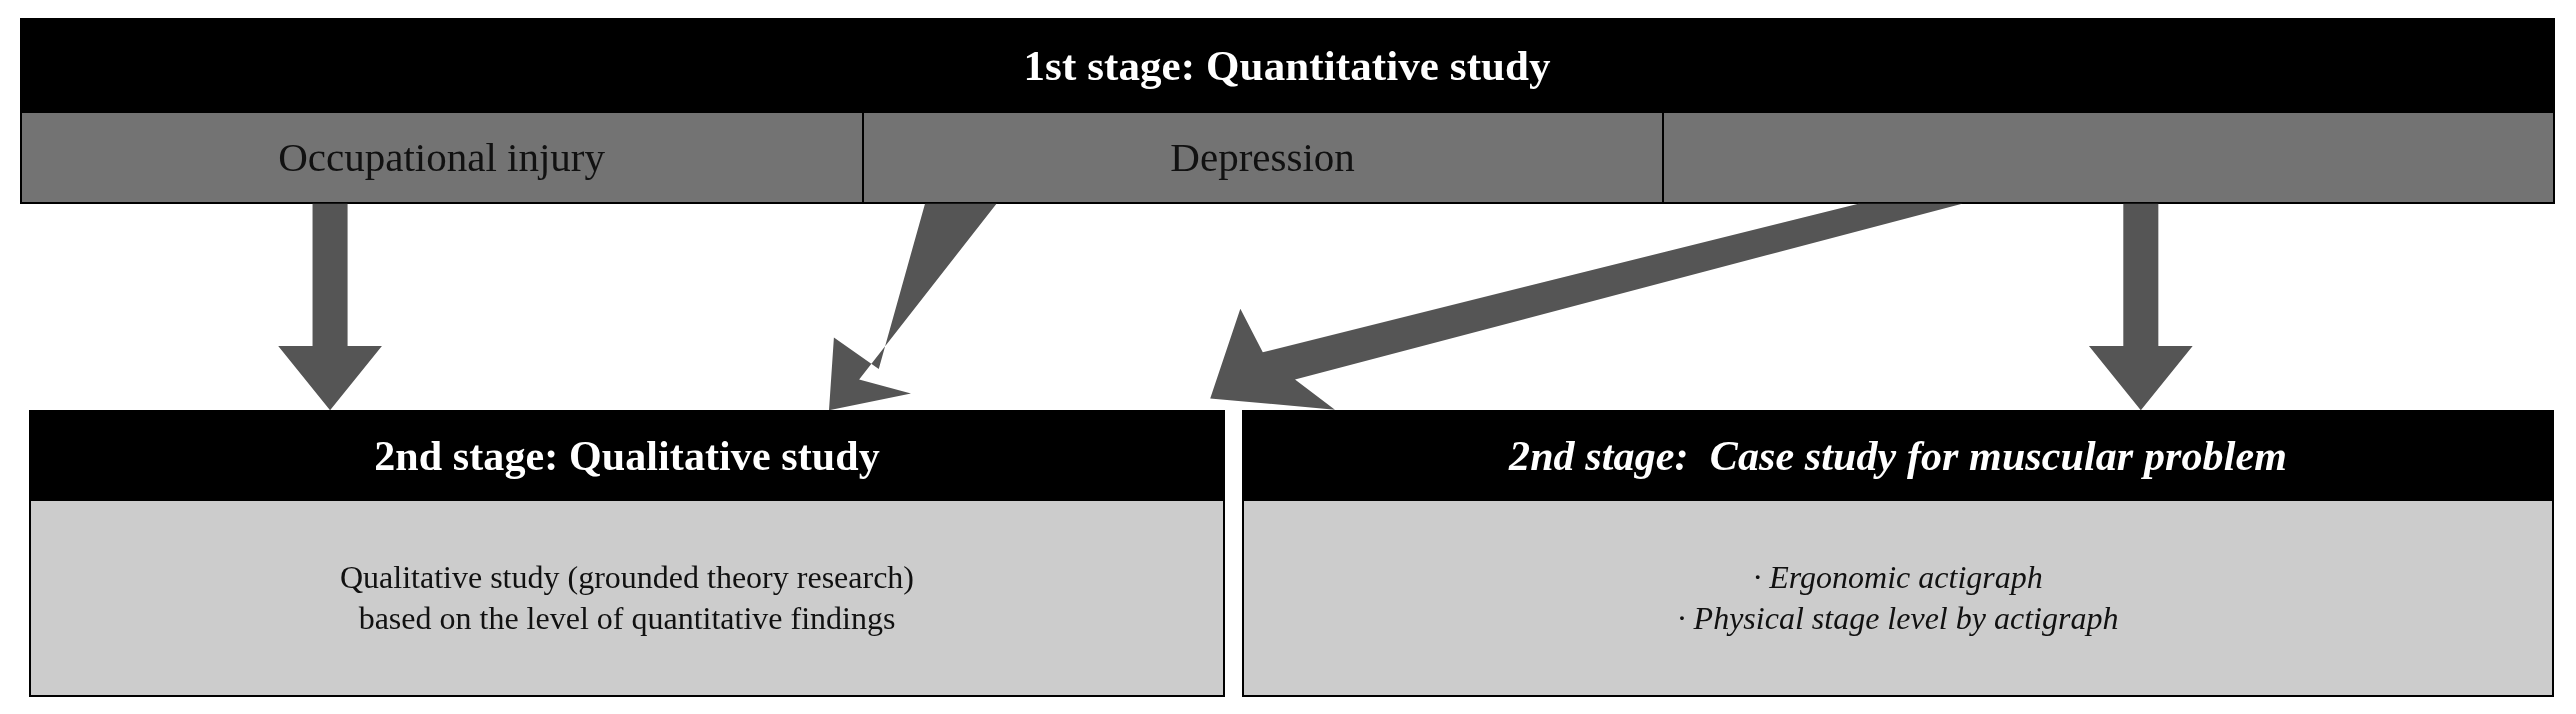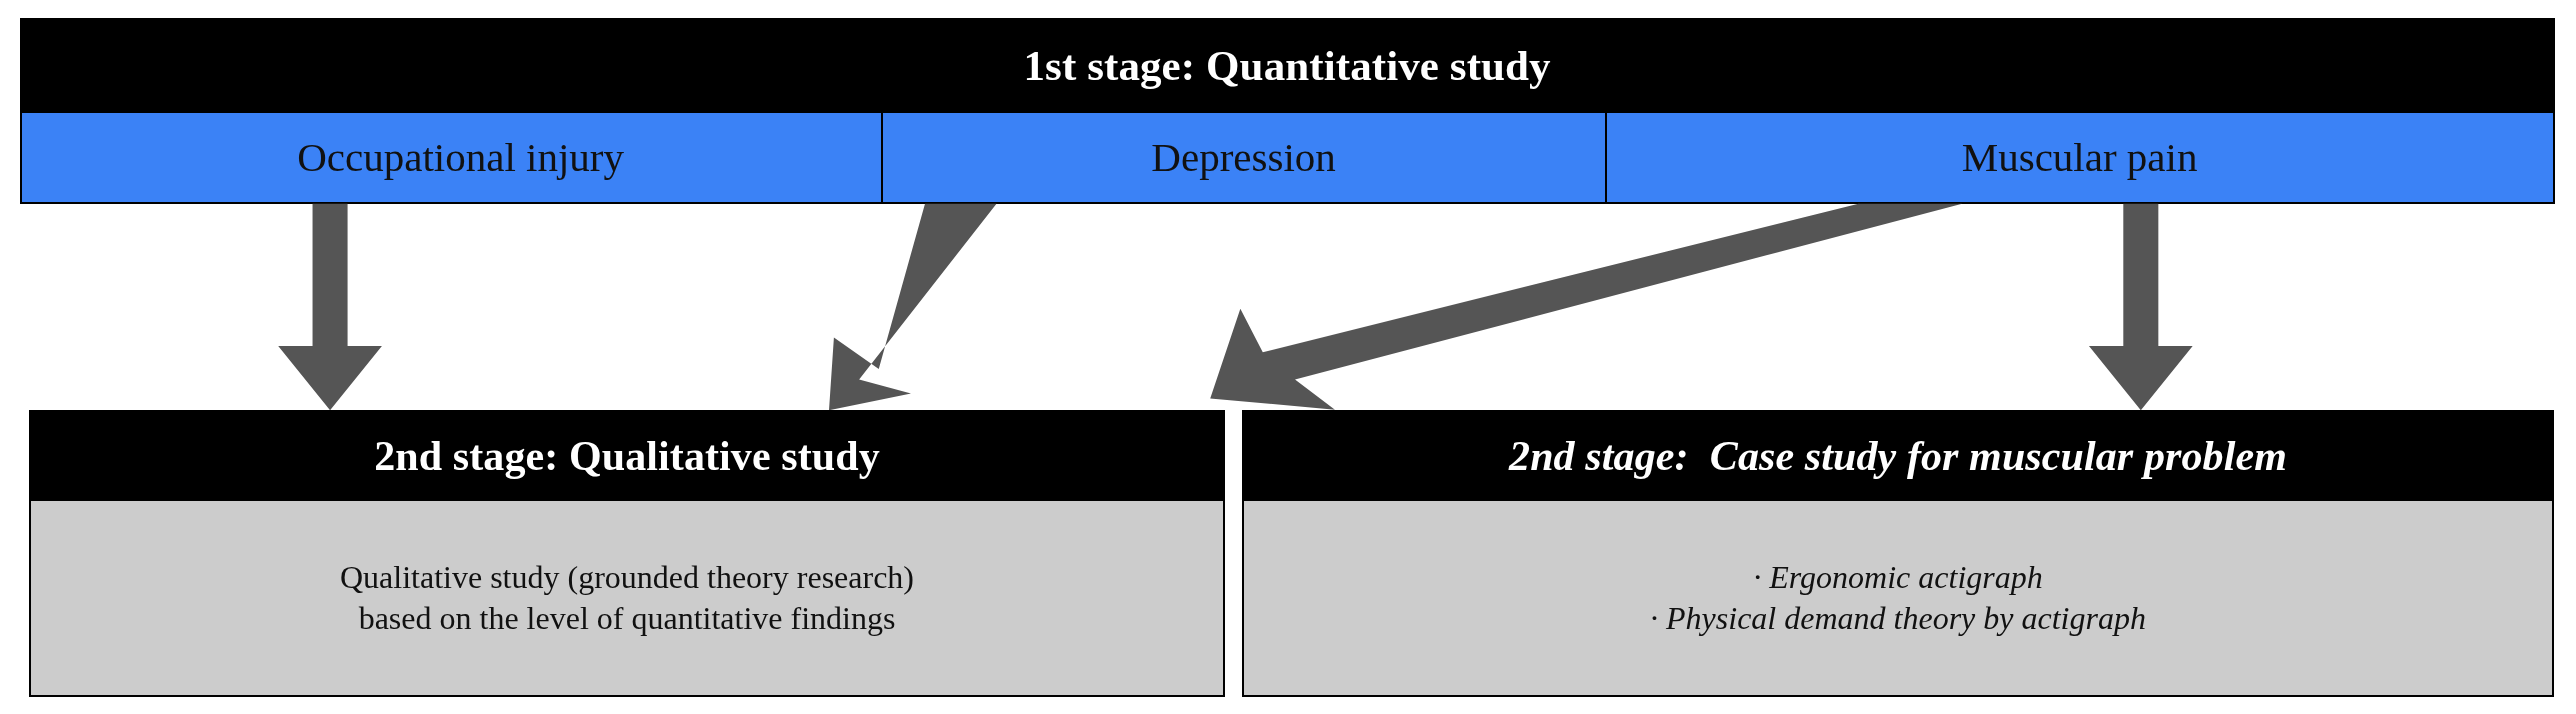--- a/index.html
+++ b/index.html
@@ -37,38 +37,37 @@
     justify-content: center;
     letter-spacing: 0.1px;
   }
   #stage1-header {
     height: 95px;
     font-size: 43px;
   }
   #stage1-row {
     display: flex;
     height: 91px;
-    background: #3b82f6;
+    background: #737373;
     border-left: 2.8px solid #000000;
     border-right: 2.8px solid #000000;
     border-bottom: 2.8px solid #000000;
     box-sizing: border-box;
-    padding-left: 19px;
   }
   .domain-cell {
     display: flex;
     align-items: center;
     justify-content: center;
     font-size: 41px;
     color: #111111;
     box-sizing: border-box;
     height: 100%;
   }
   #cell-occupational { width: 842px; border-right: 2.8px solid #000000; }
-  #cell-depression   { width: 724px; border-right: 2.8px solid #000000; }
+  #cell-depression   { width: 800px; border-right: 2.8px solid #000000; }
   #cell-muscular     { flex: 1 1 auto; }
 
   
   #arrow-zone {
     position: absolute;
     left: 0;
     top: 200px;
     width: 2576px;
     height: 214px;
   }
@@ -109,21 +108,20 @@
 </head>
 <body>
 
 <div id="canvas">
 
   <div id="stage1">
     <div id="stage1-header" class="stage-header">1st stage: Quantitative study</div>
     <div id="stage1-row">
       <div id="cell-occupational" class="domain-cell">Occupational injury</div>
       <div id="cell-depression" class="domain-cell">Depression</div>
-      <div id="cell-muscular" class="domain-cell">Muscular pain</div>
     </div>
   </div>
 
   <div id="arrow-zone">
     <svg width="2576" height="214" viewBox="0 0 3676 305">
 
       <polygon fill="#555555" points="446,5 496,5 496,208 545,208 471,300 397,208 446,208"></polygon>
 
       <polygon fill="#555555" points="1320,5 1422,5 1226,256 1300,276 1183,300 1190,196 1254,241"></polygon>
 
@@ -138,18 +136,18 @@
     <div class="stage2-body">
       <div class="body-line">Qualitative study (grounded theory research)</div>
       <div class="body-line">based on the level of quantitative findings</div>
     </div>
   </div>
 
   <div id="stage2-right" class="stage2-box">
     <div class="stage-header stage2-header">2nd stage:  Case study for muscular problem</div>
     <div class="stage2-body">
       <div class="body-line">· Ergonomic actigraph</div>
-      <div class="body-line">· Physical demand theory by actigraph</div>
+      <div class="body-line">· Physical stage level by actigraph</div>
     </div>
   </div>
 
 </div>
 
 
 </body></html>

